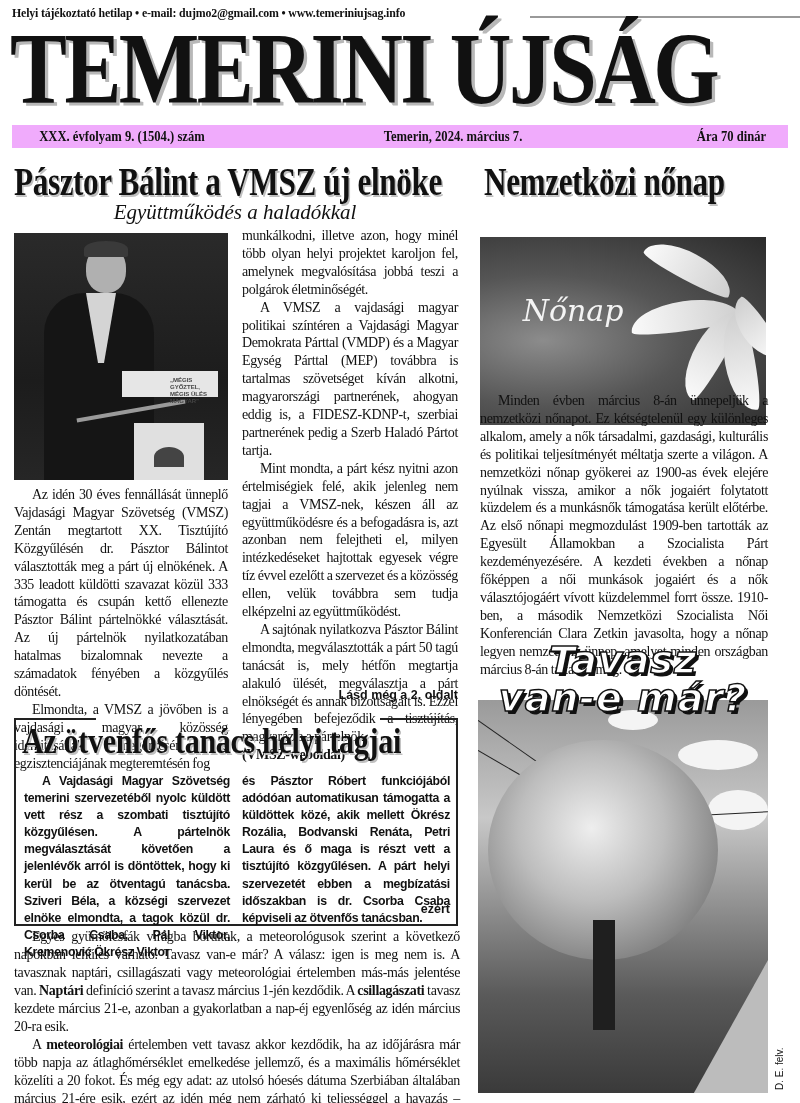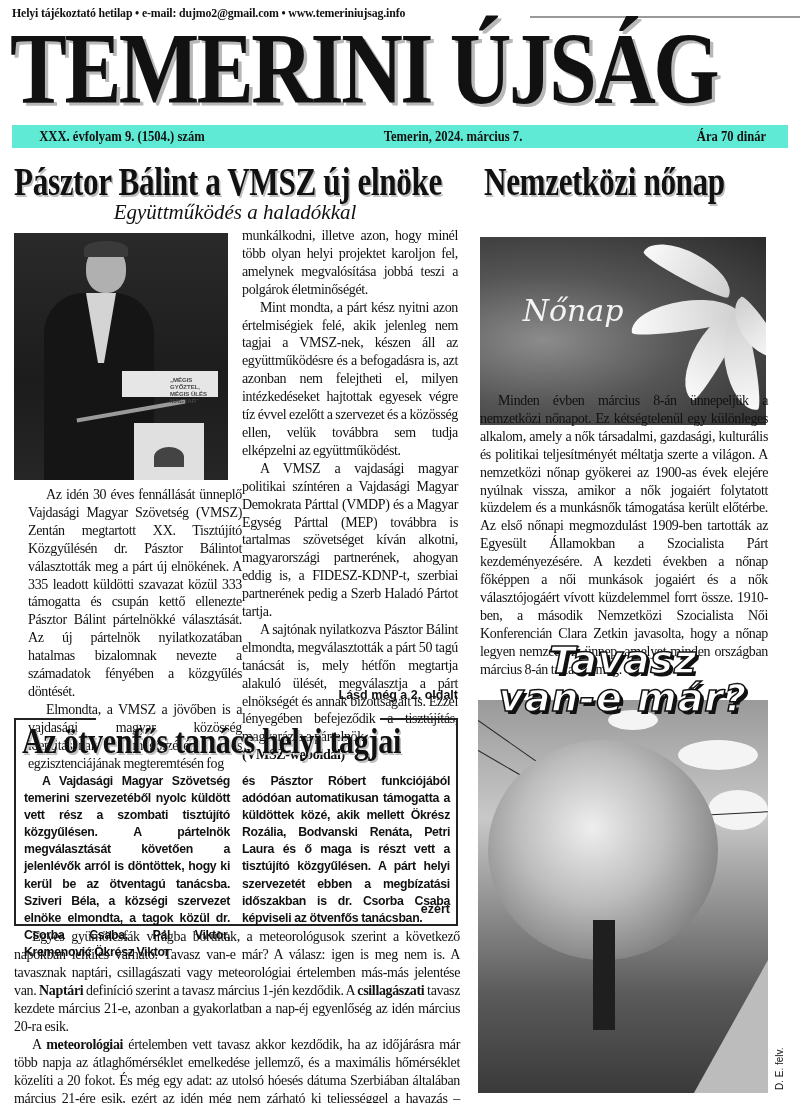--- a/index.html
+++ b/index.html
@@ -2,21 +2,21 @@
 <html><head>
 <meta charset="utf-8">
 <style>
   * { box-sizing: border-box; margin: 0; padding: 0; }
   html, body { width: 800px; height: 1103px; background: #ffffff; overflow: hidden; }
   body { font-family: "Liberation Serif", "DejaVu Serif", serif; color: #111; position: relative; }
 
   .masthead-top { position: absolute; left: 12px; top: 5px; font-size: 13.5px; font-weight: bold; letter-spacing: -0.2px; transform: scaleX(0.88); transform-origin: left; white-space: nowrap; }
   .masthead-rule { position: absolute; left: 530px; top: 16px; width: 270px; height: 2px; background: #999; }
   .masthead-title { position: absolute; left: 10px; top: 20px; width: 780px; font-family: "Liberation Serif", serif; font-weight: bold; font-size: 104px; line-height: 100px; letter-spacing: -3px; transform: scaleX(0.82) scaleY(0.98); transform-origin: left top; white-space: nowrap; color: #111; text-shadow: 4px 3px 0 #b8b8b8; }
-  .issue-bar { position: absolute; left: 12px; top: 125px; width: 776px; height: 23px; background: #5eead4; display: flex; align-items: center; justify-content: space-between; padding: 0 18px; font-size: 14px; font-weight: bold; }
+  .issue-bar { position: absolute; left: 12px; top: 125px; width: 776px; height: 23px; background: #f0abfc; display: flex; align-items: center; justify-content: space-between; padding: 0 18px; font-size: 14px; font-weight: bold; }
   .issue-bar span { transform: scaleX(0.9); display: inline-block; white-space: nowrap; }
 
   .headline { font-weight: bold; white-space: nowrap; text-shadow: 2px 2px 0 #c0c0c0; }
   .h1-main { position: absolute; left: 14px; top: 158px; font-size: 40px; transform: scaleX(0.78); transform-origin: left; letter-spacing: -0.5px; }
   .h1-sub { position: absolute; left: 0; top: 200px; width: 470px; text-align: center; font-style: italic; font-size: 21px; }
   .h1-right { position: absolute; left: 484px; top: 158px; font-size: 40px; transform: scaleX(0.78); transform-origin: left; letter-spacing: -0.5px; }
 
   .photo { position: absolute; overflow: hidden; }
   .photo-speaker { left: 14px; top: 233px; width: 214px; height: 247px; background: linear-gradient(180deg,#2a2a2a 0%,#1c1c1c 60%,#262626 100%); }
   .photo-speaker .head { position: absolute; left: 72px; top: 12px; width: 40px; height: 48px; border-radius: 48% 48% 45% 45%; background: #b0b0b0; }
@@ -24,21 +24,21 @@
   .photo-speaker .body { position: absolute; left: 30px; top: 60px; width: 110px; height: 190px; border-radius: 40px 40px 0 0; background: #151515; }
   .photo-speaker .shirt { position: absolute; left: 72px; top: 60px; width: 30px; height: 70px; background: #d4d4d4; clip-path: polygon(0 0,100% 0,60% 100%,40% 100%); }
   .photo-speaker .lectern-sign { position: absolute; left: 108px; top: 138px; width: 96px; height: 26px; background: #e6e6e6; font-size: 6px; font-family: "Liberation Sans", sans-serif; padding: 6px 4px 0 48px; line-height: 7px; color: #444; font-weight: bold; }
   .photo-speaker .lectern { position: absolute; left: 120px; top: 190px; width: 70px; height: 60px; background: #e0e0e0; }
   .photo-speaker .logo { position: absolute; left: 140px; top: 214px; width: 30px; height: 20px; border-radius: 50% 50% 0 0; background: #444; }
   .photo-speaker .glass { position: absolute; left: 62px; top: 176px; width: 110px; height: 4px; background: #9a9a9a; transform: rotate(-10deg); }
 
   .col { position: absolute; font-size: 14px; line-height: 17.9px; text-align: justify; letter-spacing: -0.35px; word-spacing: -0.5px; }
   .col p { text-indent: 18px; }
   .col p.noindent { text-indent: 0; }
-  .col-a1 { left: 28px; top: 486px; width: 214px; }
+  .col-a1 { left: 14px; top: 486px; width: 214px; }
   .col-a2 { left: 242px; top: 227px; width: 216px; }
   .see-more { position: absolute; left: 242px; top: 688px; width: 216px; text-align: right; font-family: "Liberation Sans", sans-serif; font-weight: bold; font-size: 12.5px; }
 
   .photo-nonap { left: 480px; top: 202px; width: 286px; height: 188px; background: radial-gradient(ellipse at 22% 55%, #8c8c8c 0%, #555 45%, #2b2b2b 100%); margin-top: 35px; }
   .nonap-text { position: absolute; left: 38px; top: 48px; color: #f4f4f4; font-family: "DejaVu Serif", serif; font-style: italic; font-size: 30px; line-height: 52px; text-align: center; width: 110px; }
   .petal { position: absolute; background: linear-gradient(90deg,#fafafa,#cfcfcf); border-radius: 50% 50% 50% 50% / 80% 80% 20% 20%; }
   .col-b1 { left: 480px; top: 392px; width: 288px; }
 
   .h-tavasz { position: absolute; left: 480px; top: 641px; width: 286px; text-align: center; font-family: "DejaVu Sans", sans-serif; font-weight: bold; font-style: italic; font-size: 38px; line-height: 38px; color: #ffffff; -webkit-text-stroke: 1.5px #111; text-shadow: 3px 3px 0 #111; letter-spacing: 1px; z-index: 2; }
   .photo-tree { left: 478px; top: 700px; width: 290px; height: 393px; background: linear-gradient(180deg,#9a9a9a 0%,#c8c8c8 30%,#8a8a8a 55%,#5a5a5a 75%,#3a3a3a 100%); }
@@ -87,22 +87,22 @@
   <div class="logo"></div>
 </div>
 
 <div class="col col-a1">
   <p>Az idén 30 éves fennállását ünneplő Vajdasági Magyar Szövetség (VMSZ) Zentán megtartott XX. Tisztújító Közgyűlésén dr. Pásztor Bálintot választották meg a párt új elnökének. A 335 leadott küldötti szavazat közül 333 támogatta és csupán kettő ellenezte Pásztor Bálint pártelnökké választását. Az új pártelnök nyilatkozatában hatalmas bizalomnak nevezte a számadatok fényében a közgyűlés döntését.</p>
   <p>Elmondta, a VMSZ a jövőben is a vajdasági magyar közösség identitásának megőrzésén és egzisztenciájának megteremtésén fog</p>
 </div>
 
 <div class="col col-a2">
   <p class="noindent">munkálkodni, illetve azon, hogy minél több olyan helyi projektet karoljon fel, amelynek megvalósítása jobbá teszi a polgárok életminőségét.</p>
+  <p>A VMSZ a vajdasági magyar politikai színtéren a Vajdasági Magyar Demokrata Párttal (VMDP) és a Magyar Egység Párttal (MEP) továbbra is tartalmas szövetséget kíván alkotni, magyarországi partnerének, ahogyan eddig is, a FIDESZ-KDNP-t, szerbiai partnerének pedig a Szerb Haladó Pártot tartja.</p>
   <p>Mint mondta, a párt kész nyitni azon értelmiségiek felé, akik jelenleg nem tagjai a VMSZ-nek, készen áll az együttműködésre és a befogadásra is, azt azonban nem felejtheti el, milyen intézkedéseket hajtottak egyesek végre tíz évvel ezelőtt a szervezet és a közösség ellen, velük továbbra sem tudja elképzelni az együttműködést.</p>
-  <p>A VMSZ a vajdasági magyar politikai színtéren a Vajdasági Magyar Demokrata Párttal (VMDP) és a Magyar Egység Párttal (MEP) továbbra is tartalmas szövetséget kíván alkotni, magyarországi partnerének, ahogyan eddig is, a FIDESZ-KDNP-t, szerbiai partnerének pedig a Szerb Haladó Pártot tartja.</p>
   <p>A sajtónak nyilatkozva Pásztor Bálint elmondta, megválasztották a párt 50 tagú tanácsát is, mely hétfőn megtartja alakuló ülését, megválasztja a párt elnökségét és annak bizottságait is. Ezzel lényegében befejeződik a tisztújítás, magyarázta a pártelnök.</p>
   <p class="noindent"><b>(VMSZ-weboldal)</b></p>
 </div>
 <div class="see-more">Lásd még a 2. oldalt</div>
 
 <div class="headline h1-right">Nemzetközi nőnap</div>
 <div class="photo photo-nonap">
   <div class="nonap-text">
     <div>Nőnap</div>
   </div>

